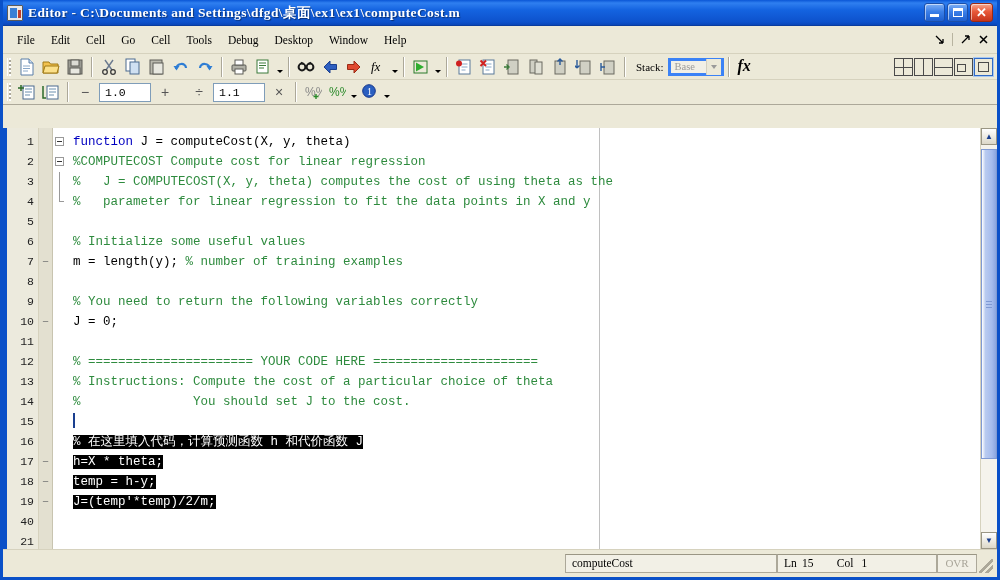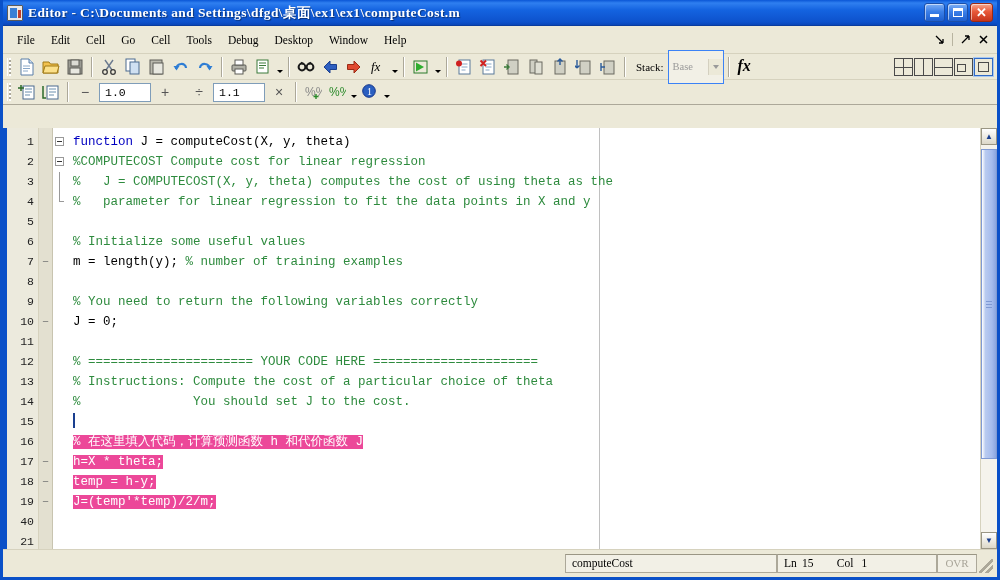--- a/index.html
+++ b/index.html
@@ -105,22 +105,22 @@
   .tbtn svg { display:block; }
   .caret { width:9px; height:22px; display:flex; align-items:flex-end;
            justify-content:center; padding-bottom:5px; flex:0 0 9px; }
   .caret:after { content:''; border-left:3px solid transparent; border-right:3px solid transparent;
                  border-top:3px solid #000; }
   .tb-label {
     font-size:11px; font-family:"Liberation Serif",serif; color:#000;
     margin:0 4px 0 6px; white-space:nowrap;
   }
   .tb-select {
-    width:56px; height:34px; background:#f2f0e6;
-    border:1px solid #3b82f6; display:flex; align-items:center;
+    width:56px; height:18px; background:#f2f0e6;
+    border:3px solid #3b82f6; display:flex; align-items:center;
     font-size:10.5px; color:#9a9a9a; padding-left:4px;
     font-family:"Liberation Serif",serif;
   }
   .tb-select .sarrow {
     margin-left:auto; width:15px; height:16px; background:#ece9d8;
     border-left:1px solid #d4d0c0; display:flex; align-items:center; justify-content:center;
   }
   .tb-select .sarrow:after { content:''; border-left:3px solid transparent;
     border-right:3px solid transparent; border-top:4px solid #9a9a9a; }
   .tb-input {
@@ -176,21 +176,21 @@
 
   .codearea {
     flex:1 1 auto; position:relative; background:#fff;
     padding-top:4px; overflow:hidden;
   }
   .cline {
     height:20px; line-height:20px; white-space:pre;
     font-family:"Liberation Mono", monospace; font-size:12.5px;
     padding-left:4px; position:relative;
   }
-  .cline .sel { background:#ec4899; color:#fff; }
+  .cline .sel { background:#000000; color:#fff; }
   .cmt { color:#2e8b3e; }
   .kw  { color:#0000c0; }
   .txt { color:#000; }
   .caretbar {
     display:inline-block; width:2px; height:15px; background:#1a3f8f;
     vertical-align:-3px;
   }
   .rmargin {
     position:absolute; top:0; bottom:0; left:530px; width:1px;
     background:#c0c0c0;

